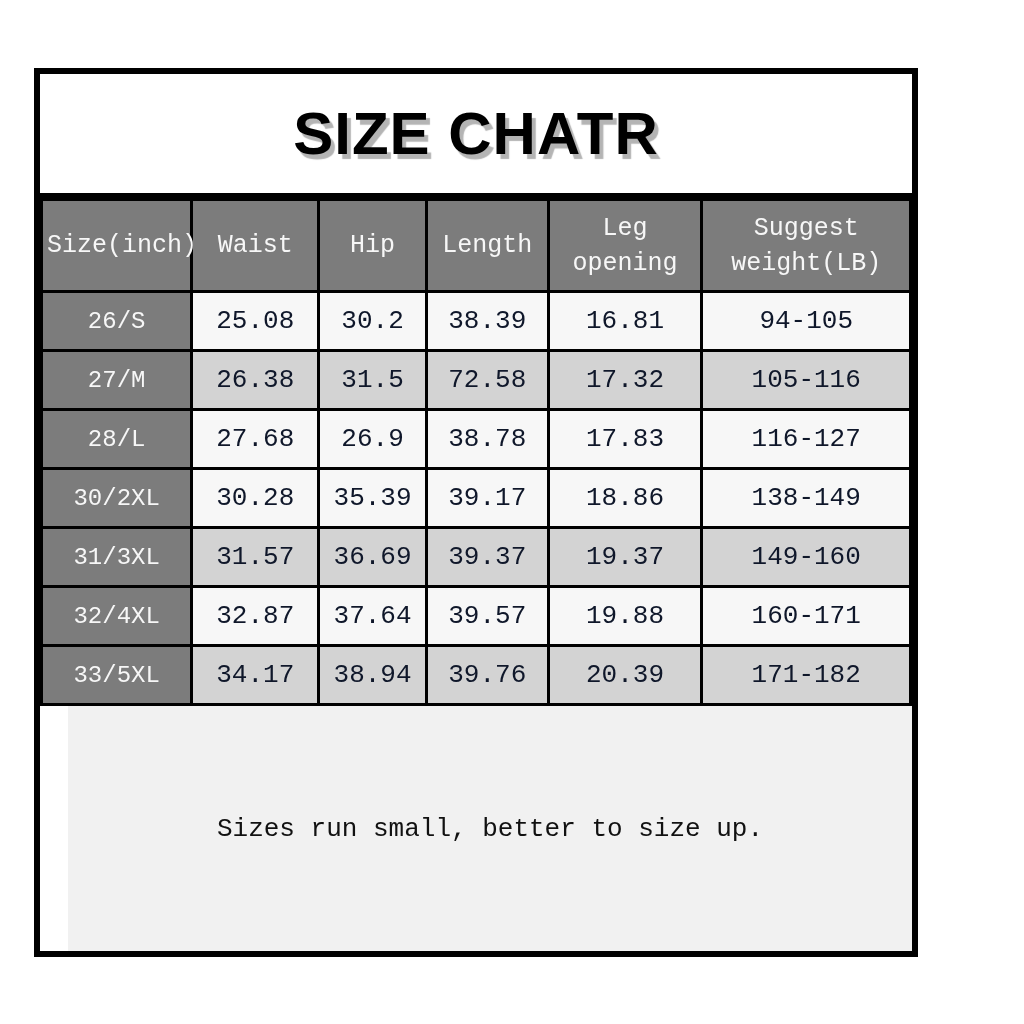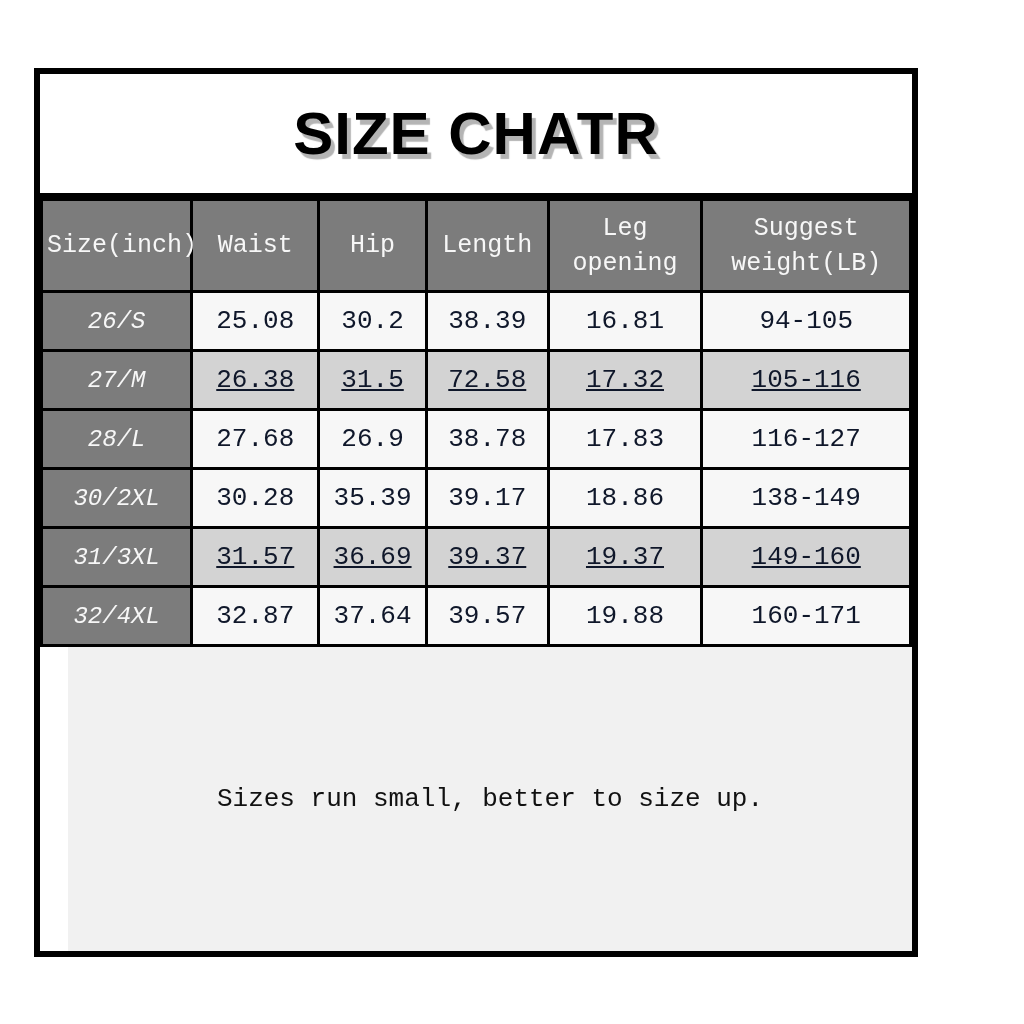--- a/index.html
+++ b/index.html
@@ -54,29 +54,28 @@
     font-weight: normal;
     line-height: 1.4;
     padding: 2px 4px;
   }
   .size-table tbody th {
     background: #7c7c7c;
     color: #f7f7f7;
     font-size: 24px;
     font-weight: normal;
     height: 59px;
-    font-style: italic;
   }
   .size-table tbody td {
     font-size: 26px;
     color: #0f172a;
     height: 59px;
   }
   tr.row-light td { background: #f7f7f7; }
-  tr.row-dark  td { background: #d3d3d3; text-decoration: underline; }
+  tr.row-dark  td { background: #d3d3d3; }
   .footer-bar {
     flex: 1 1 auto;
     display: flex;
     align-items: center;
     justify-content: center;
     background: #f1f1f1;
     margin-left: 28px;
   }
   .footer-text {
     font-size: 26px;
@@ -154,20 +153,28 @@
         <td>149-160</td>
       </tr>
       <tr class="row-light">
         <th>32/4XL</th>
         <td>32.87</td>
         <td>37.64</td>
         <td>39.57</td>
         <td>19.88</td>
         <td>160-171</td>
       </tr>
+      <tr class="row-dark">
+        <th>33/5XL</th>
+        <td>34.17</td>
+        <td>38.94</td>
+        <td>39.76</td>
+        <td>20.39</td>
+        <td>171-182</td>
+      </tr>
     </tbody>
   </table>
 
   <div class="footer-bar">
     <span class="footer-text">Sizes run small, better to size up.</span>
   </div>
 
 </div>
 
 </body></html>

